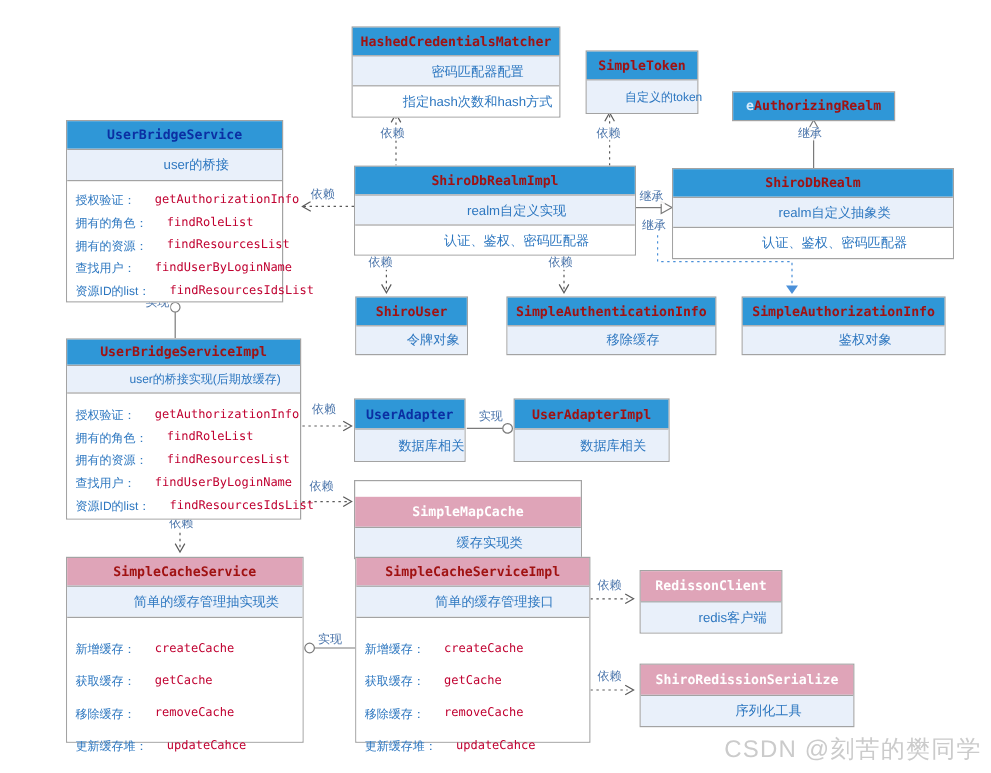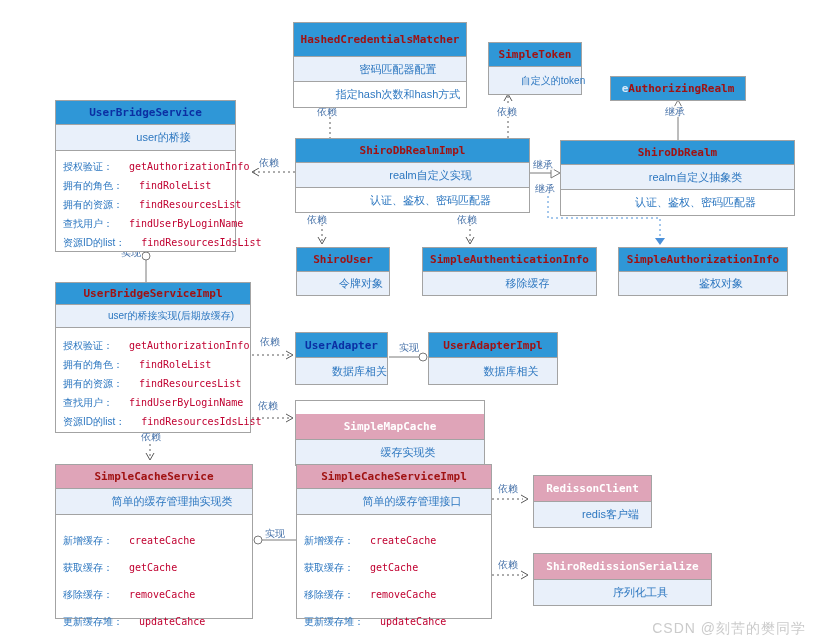--- a/index.html
+++ b/index.html
@@ -19,21 +19,21 @@
        background:#e9f0fa;white-space:nowrap;padding-left:36px;}
   .row.white-bg{background:#ffffff;}
   .methods{background:#ffffff;box-sizing:border-box;padding-left:7px;}
   .m{display:flex;align-items:center;font-size:10px;white-space:nowrap;}
   .m .lbl{color:#2d77c0;}
   .m .code{color:#c00030;font-family:"DejaVu Sans Mono","Liberation Mono",monospace;margin-left:16px;}
   .epfx{color:#d6e9fa;}
 
   .elabel{position:absolute;font-size:10px;color:#4a74aa;background:rgba(255,255,255,.85);
           line-height:11px;padding:0 1px;white-space:nowrap;}
-  #watermark{position:absolute;right:20px;bottom:6px;font-size:14px;color:#cbcbcb;
+  #watermark{position:absolute;right:8px;bottom:6px;font-size:20px;color:#cbcbcb;
              text-shadow:1px 1px 0 #ffffff;letter-spacing:1px;}
 </style>
 </head>
 <body>
 
 <div id="stage">
 
   <svg class="wires" width="826" height="644">
     <g stroke="#5a5a5a" stroke-width="1" fill="none" stroke-dasharray="2,3">
       <path d="M330 97 V138"></path>
@@ -90,21 +90,21 @@
   <div class="elabel" style="left:120px;top:247px;">实现</div>
   <div class="elabel" style="left:259px;top:336px;">依赖</div>
   <div class="elabel" style="left:398px;top:342px;">实现</div>
   <div class="elabel" style="left:257px;top:400px;">依赖</div>
   <div class="elabel" style="left:140px;top:431px;">依赖</div>
   <div class="elabel" style="left:264px;top:528px;">实现</div>
   <div class="elabel" style="left:497px;top:483px;">依赖</div>
   <div class="elabel" style="left:497px;top:559px;">依赖</div>
 
   <div class="box" style="left:293px;top:22px;width:174px;">
-    <div class="hdr red" style="height:33px;">HashedCredentialsMatcher</div>
+    <div class="hdr red" style="height:23px;">HashedCredentialsMatcher</div>
     <div class="row" style="height:24px;">密码匹配器配置</div>
     <div class="row white-bg" style="height:25px;">指定hash次数和hash方式</div>
   </div>
 
   <div class="box" style="left:488px;top:42px;width:94px;">
     <div class="hdr red" style="height:23px;">SimpleToken</div>
     <div class="row" style="height:27px;font-size:10px;">自定义的token</div>
   </div>
 
   <div class="box" style="left:610px;top:76px;width:136px;">

